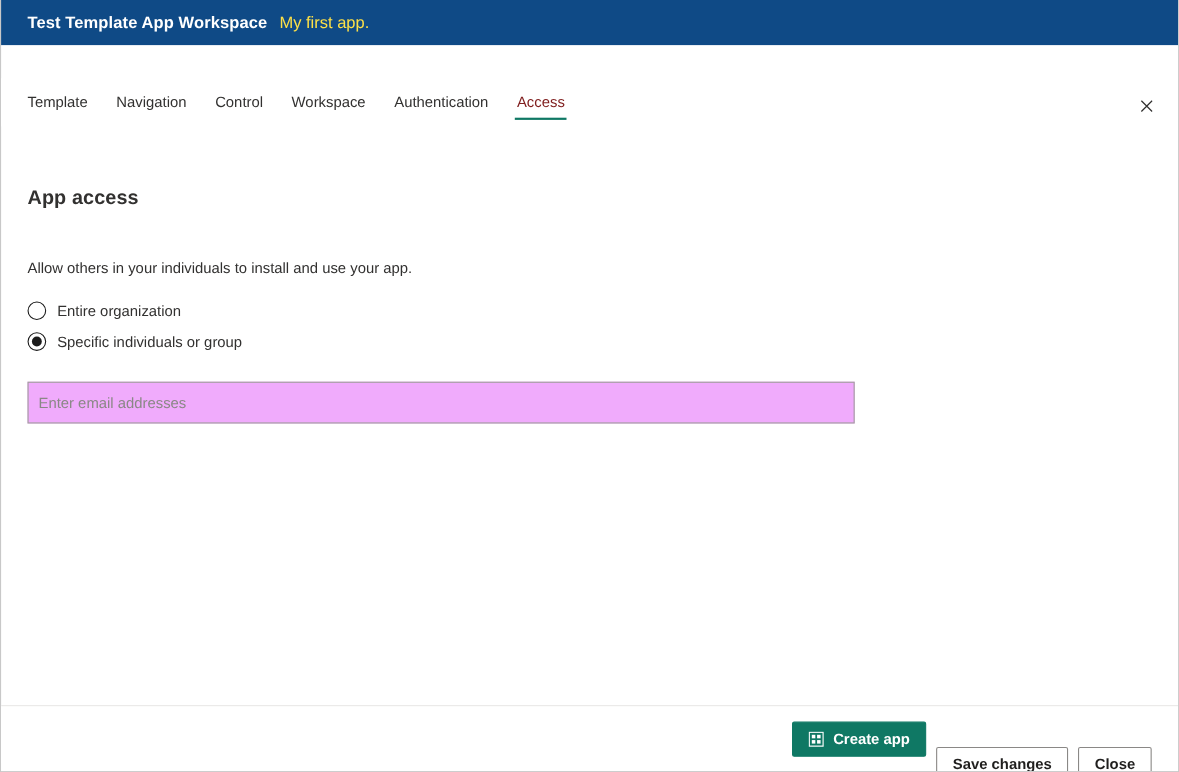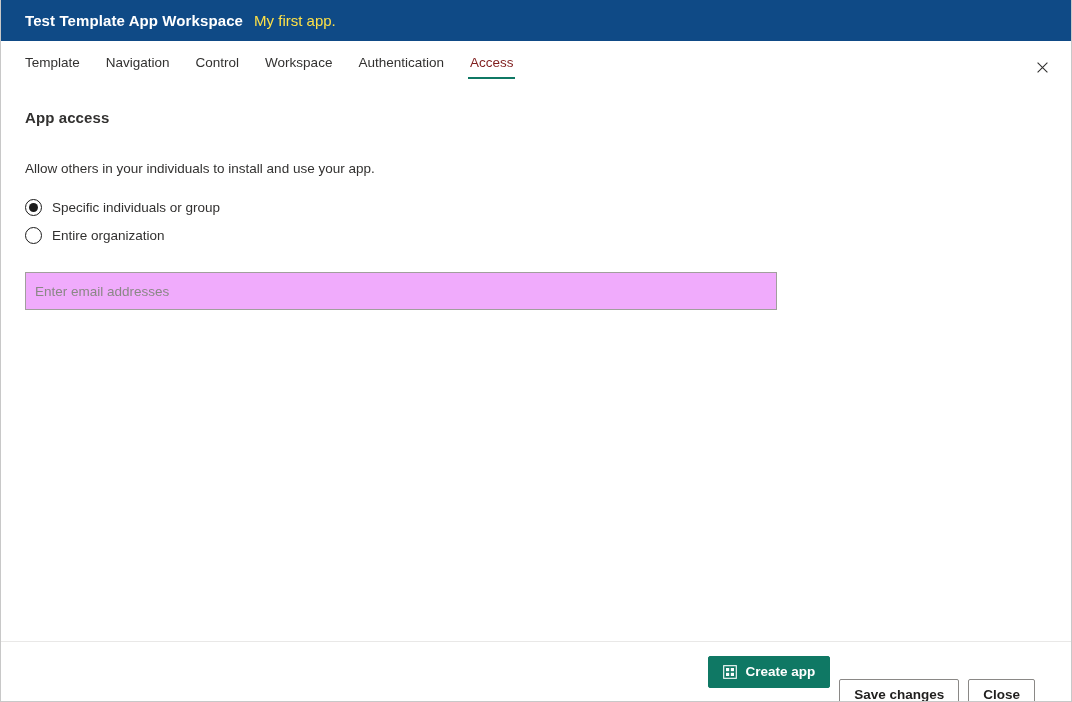--- a/index.html
+++ b/index.html
@@ -15,20 +15,21 @@
     position: relative;
     width: 1072px;
     height: 702px;
     box-sizing: border-box;
     border: 1px solid #c8c8c8;
     border-top: none;
     background: #ffffff;
     overflow: hidden;
     display: flex;
     flex-direction: column;
+    gap: 30px;
   }
 
   
   .title-bar {
     height: 41px;
     min-height: 41px;
     background: #0f4a86;
     display: flex;
     align-items: center;
     padding: 0 24px;
@@ -94,24 +95,24 @@
   }
 
   
   .content {
     flex: 1 1 auto;
     padding: 24px 24px 0 24px;
     box-sizing: border-box;
     overflow: hidden;
   }
   .section-title {
-    font-size: 15px;
-    font-weight: bold;
-    color: #323130;
-    margin: 0 0 32px 0;
+    font-size: 18px;
+    font-weight: bold;
+    color: #323130;
+    margin: 0 0 43px 0;
     letter-spacing: 0.1px;
   }
   .desc-line {
     font-size: 13.5px;
     color: #323130;
     line-height: 22px;
   }
   .desc-line.bold {
     font-weight: bold;
   }
@@ -183,21 +184,21 @@
 
   
   .footer {
     position: relative;
     height: 60px;
     min-height: 60px;
     border-top: 1px solid #e9e8e7;
     display: flex;
     align-items: center;
     justify-content: flex-end;
-    padding: 0 36px;
+    padding: 0 24px;
     box-sizing: border-box;
     background: #ffffff;
   }
   .btn {
     font-family: "Liberation Sans", sans-serif;
     font-size: 13.5px;
     height: 32px;
     padding: 0 14px;
     box-sizing: border-box;
     border-radius: 2px;
@@ -252,27 +253,27 @@
       </span>
     </div>
   </div>
 
   <div class="content">
     <div class="section-title">App access</div>
 
     <div class="desc-line">Allow others in your individuals to install and use your app.</div>
 
     <div class="radio-group">
+      <div class="radio-row">
+        <span class="radio-mark"></span>
+        <span class="radio-label">Entire organization</span>
+      </div>
       <div class="radio-row checked">
         <span class="radio-mark"></span>
         <span class="radio-label">Specific individuals or group</span>
-      </div>
-      <div class="radio-row">
-        <span class="radio-mark"></span>
-        <span class="radio-label">Entire organization</span>
       </div>
     </div>
 
     <div class="email-field">
       <input type="text" placeholder="Enter email addresses" style="">
     </div>
   </div>
 
   <div class="footer">
     <div class="btn btn-primary">

